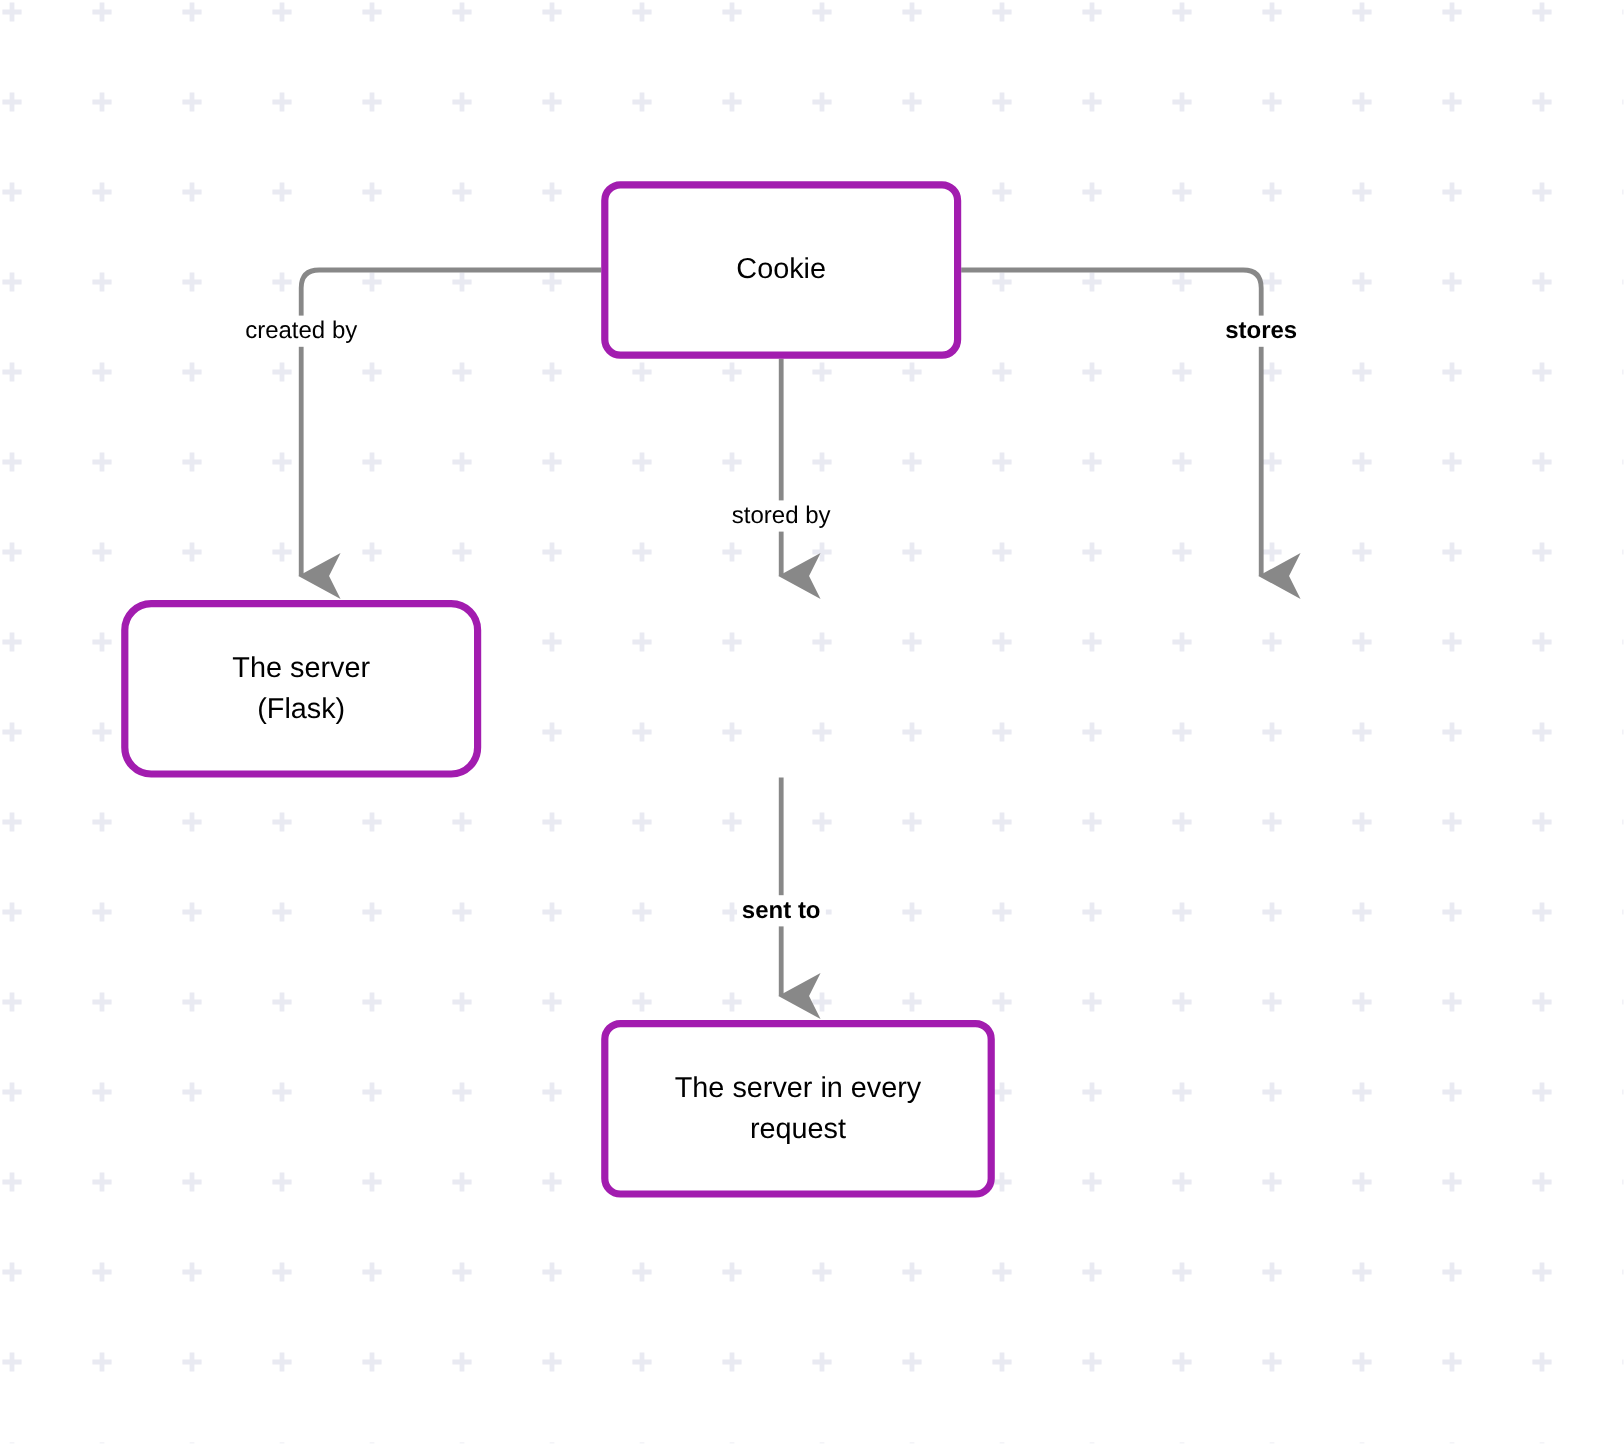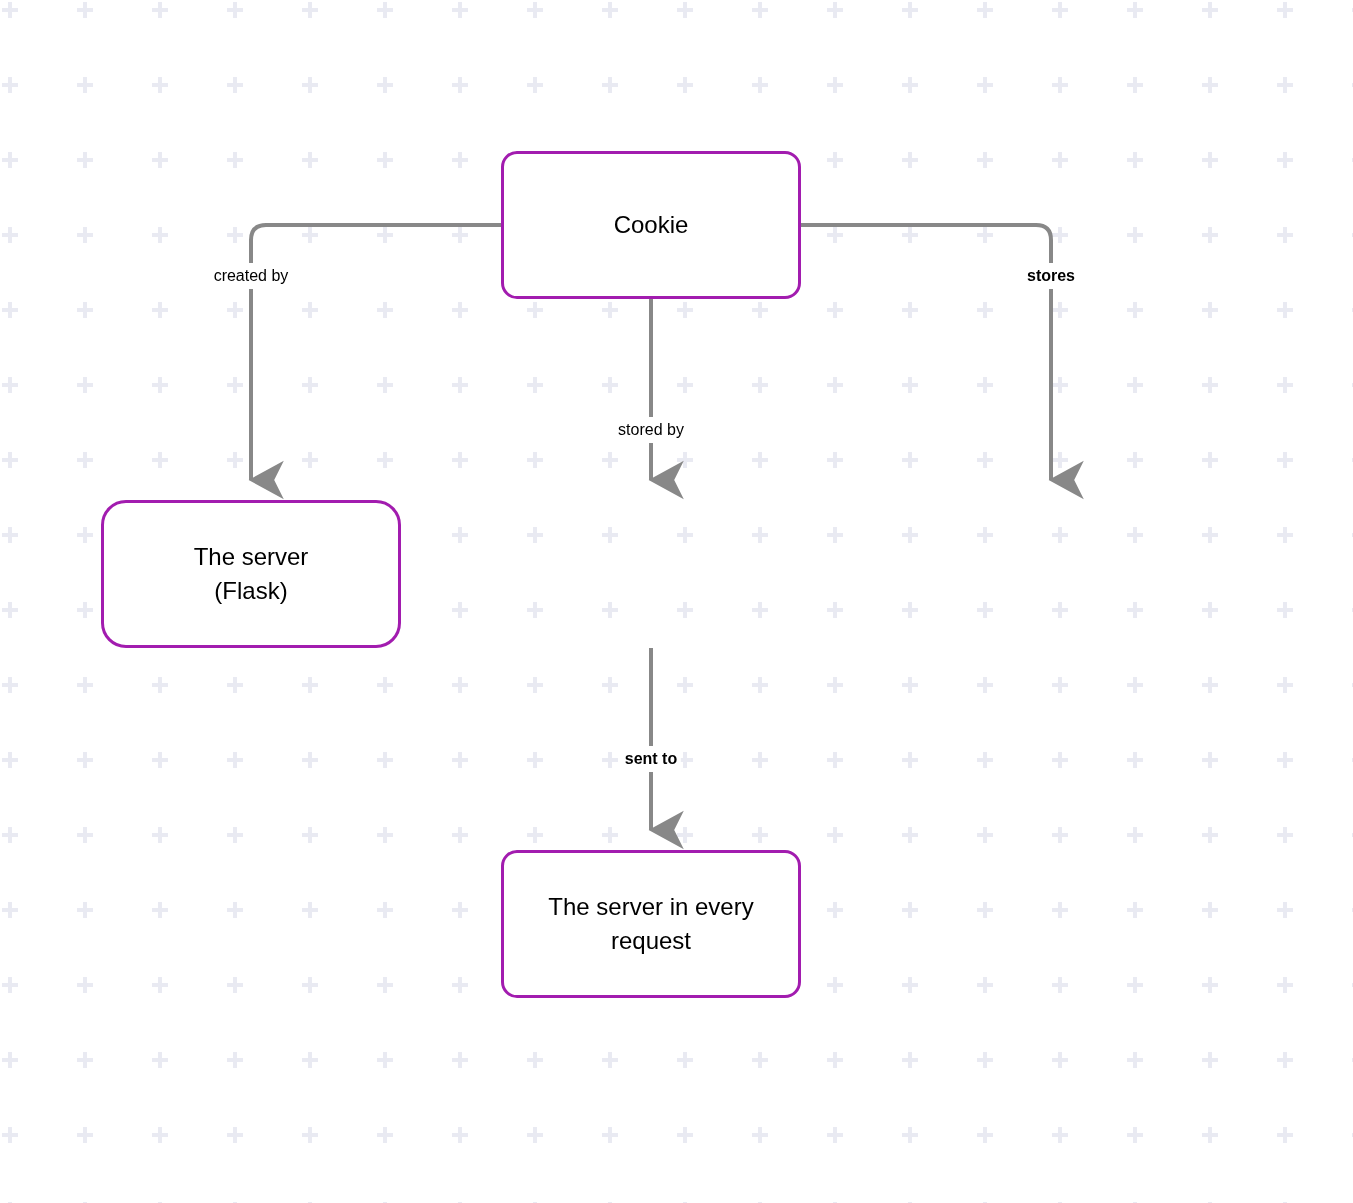--- a/index.html
+++ b/index.html
@@ -31,38 +31,38 @@
   }
   #grid-layer { z-index: 0; }
   #edge-layer { z-index: 1; }
   #node-layer { z-index: 2; }
   #label-layer { z-index: 3; }
 
   .node {
     position: absolute;
     box-sizing: border-box;
     background: #ffffff;
-    border: 3px solid #a21caf;
+    border: 6px solid #a21caf;
     border-radius: 16px;
     display: flex;
     align-items: center;
     justify-content: center;
     text-align: center;
   }
   .node-label {
     font-size: 24px;
     line-height: 34px;
     color: #000000;
     font-family: "Liberation Sans", sans-serif;
     white-space: pre-line;
     padding: 0 10px;
   }
   .edge-label {
     position: absolute;
-    font-size: 16px;
+    font-size: 20px;
     line-height: 24px;
     color: #000000;
     font-family: "Liberation Sans", sans-serif;
     background: #ffffff;
     padding: 1px 4px;
     white-space: nowrap;
     transform: translate(-50%, -50%);
   }
 </style>
 </head>
@@ -109,21 +109,21 @@
       <span class="node-label">Cookie</span>
     </div>
 
     <div class="node" style="left:101px; top:500px; width:300px; height:148px;border-radius:25px;">
       <span class="node-label">The server
 (Flask)</span>
     </div>
 
 
 
-    <div class="node" style="left:501px; top:850px; width:300px; height:148px;">
+    <div class="node" style="left:501px; top:850px; width:328px; height:148px;">
       <span class="node-label">The server in every
 request</span>
     </div>
   </div>
 
   <div id="label-layer">
     <div class="edge-label" style="left:251px; top:276px;">created by</div>
 
     <div class="edge-label" style="left:651px; top:430px;">stored by</div>
 

